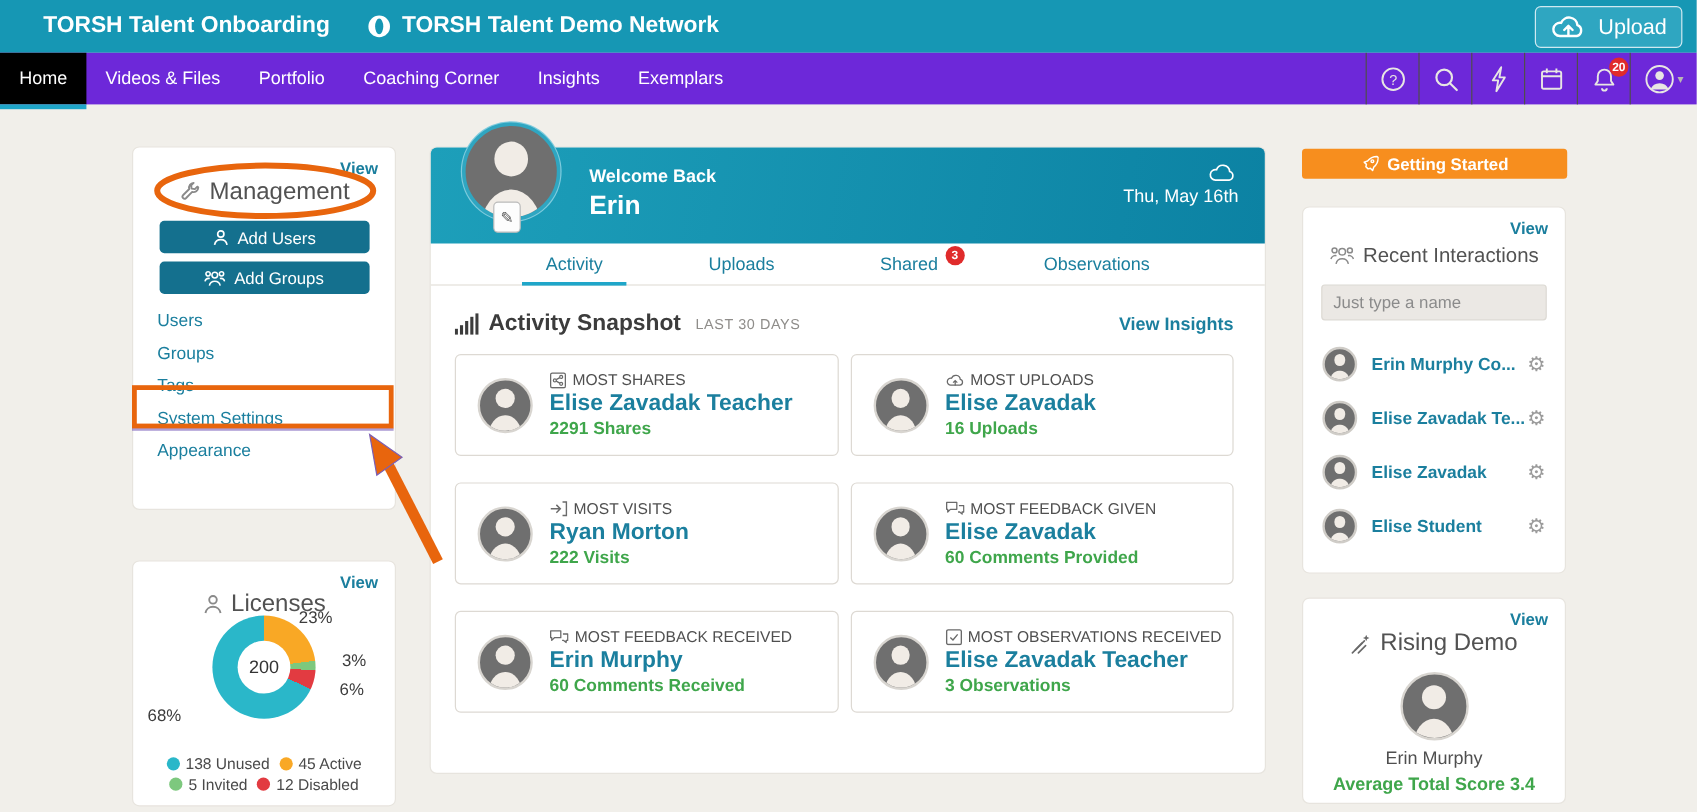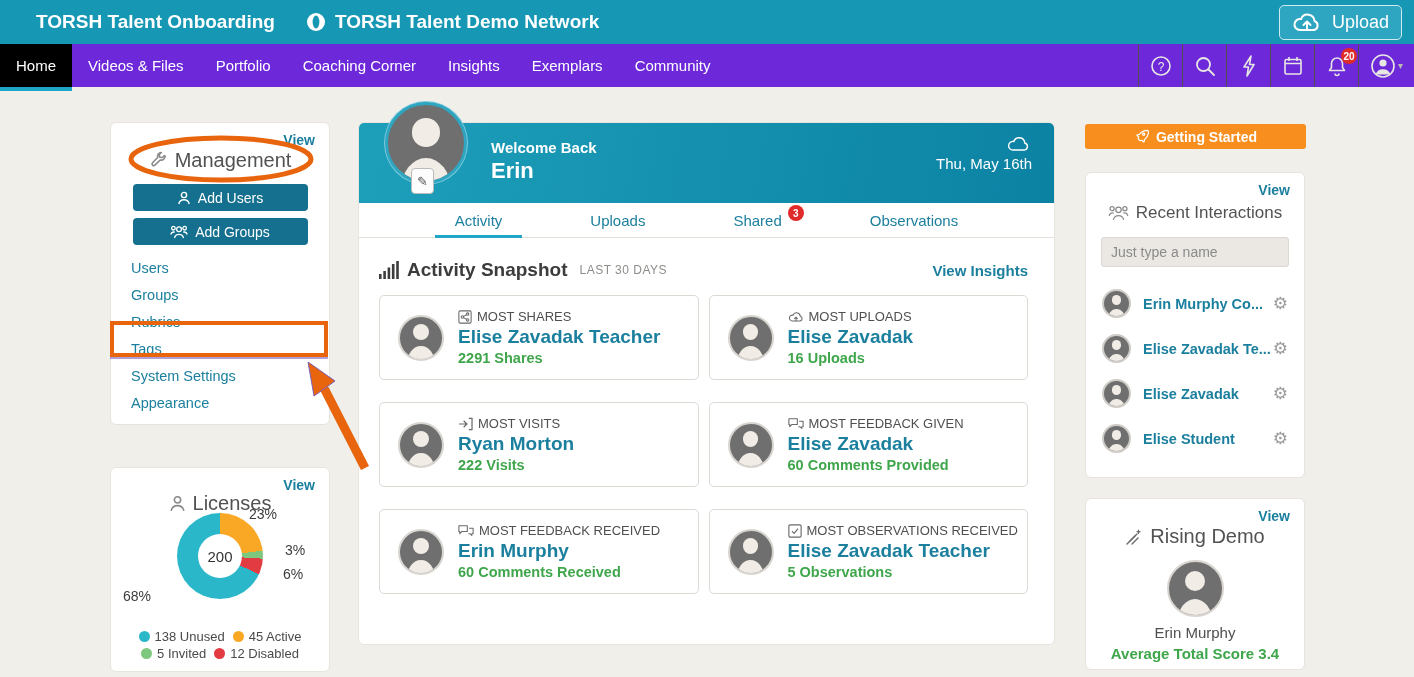--- a/index.html
+++ b/index.html
@@ -148,23 +148,20 @@
     </div>
   <div class="nav-item">
       <span>Coaching Corner</span>
     </div>
   <div class="nav-item">
       <span>Insights</span>
     </div>
   <div class="nav-item">
       <span>Exemplars</span>
     </div>
-  <div class="nav-item">
-      <span>Community</span>
-    </div>
 
   <div class="nav-icons">
     <div class="nav-icon-cell">
       <svg class="ic" width="22" height="22" viewBox="0 0 22 22" fill="none" stroke="#e8e6e3" stroke-width="1.6">
         <circle cx="11" cy="11" r="9"></circle>
           <text x="11" y="15.5" font-size="12" fill="#e8e6e3" stroke="none" text-anchor="middle" font-family="Liberation Sans, sans-serif">?</text>
       </svg>
     </div>
     <div class="nav-icon-cell">
       <svg class="ic" width="22" height="22" viewBox="0 0 22 22" fill="none" stroke="#e8e6e3" stroke-width="1.8" stroke-linecap="round">
@@ -222,21 +219,20 @@
         <circle cx="3.4" cy="3.2" r="1.8"></circle>
         <circle cx="14.6" cy="3.2" r="1.8"></circle>
       <path d="M4.5 13 a4.6 4.6 0 0 1 9 0"></path>
         <path d="M.8 9.5 a3.4 3.4 0 0 1 4 -2.4 M17.2 9.5 a3.4 3.4 0 0 0-4-2.4"></path>
     </svg>
     <span>Add Groups</span>
   </button>
   <div class="mgmt-links">
     <div class="mgmt-link">Users</div>
     <div class="mgmt-link">Groups</div>
-    <div class="mgmt-link">Rubrics</div>
     <div class="mgmt-link">Tags</div>
     <div class="mgmt-link">System Settings</div>
     <div class="mgmt-link">Appearance</div>
   </div>
 </div>
 
 <div class="panel lic-panel">
   <span class="view-link">View</span>
   <div class="panel-title">
     <svg class="ic" width="17" height="17" viewBox="0 0 14 14" fill="none" stroke="#8a8a8a" stroke-width="1.3">
@@ -405,21 +401,21 @@
       <div class="avatar"></div>
       <div>
         <div class="c-title">
           <svg class="ic" width="14" height="14" viewBox="0 0 16 16" fill="none" stroke="#6a6a6a" stroke-width="1.3" stroke-linejoin="round">
             <rect x="1" y="1" width="14" height="14" rx="1.5"></rect>
               <path d="M4.5 8.2 L7 10.7 L11.5 5.3"></path>
           </svg>
           <span>MOST OBSERVATIONS RECEIVED</span>
         </div>
         <div class="c-name">Elise Zavadak Teacher</div>
-        <div class="c-stat">5 Observations</div>
+        <div class="c-stat">3 Observations</div>
       </div>
     </div>
   </div>
 </div>
 
 <button class="getting-started">
   <svg class="ic" width="15" height="15" viewBox="0 0 16 16" fill="none" stroke="#fff" stroke-width="1.3" stroke-linejoin="round">
     <path d="M14.5 1.5 c-3.5 0-6.5 1.5-8.5 4 l-3 1 2 2 -0.5 2 2 2 2-0.5 2 2 1-3 c2.5-2 4-5 4-8.5 z"></path>
       <circle cx="10.3" cy="5.7" r="1.2"></circle>
   </svg>

